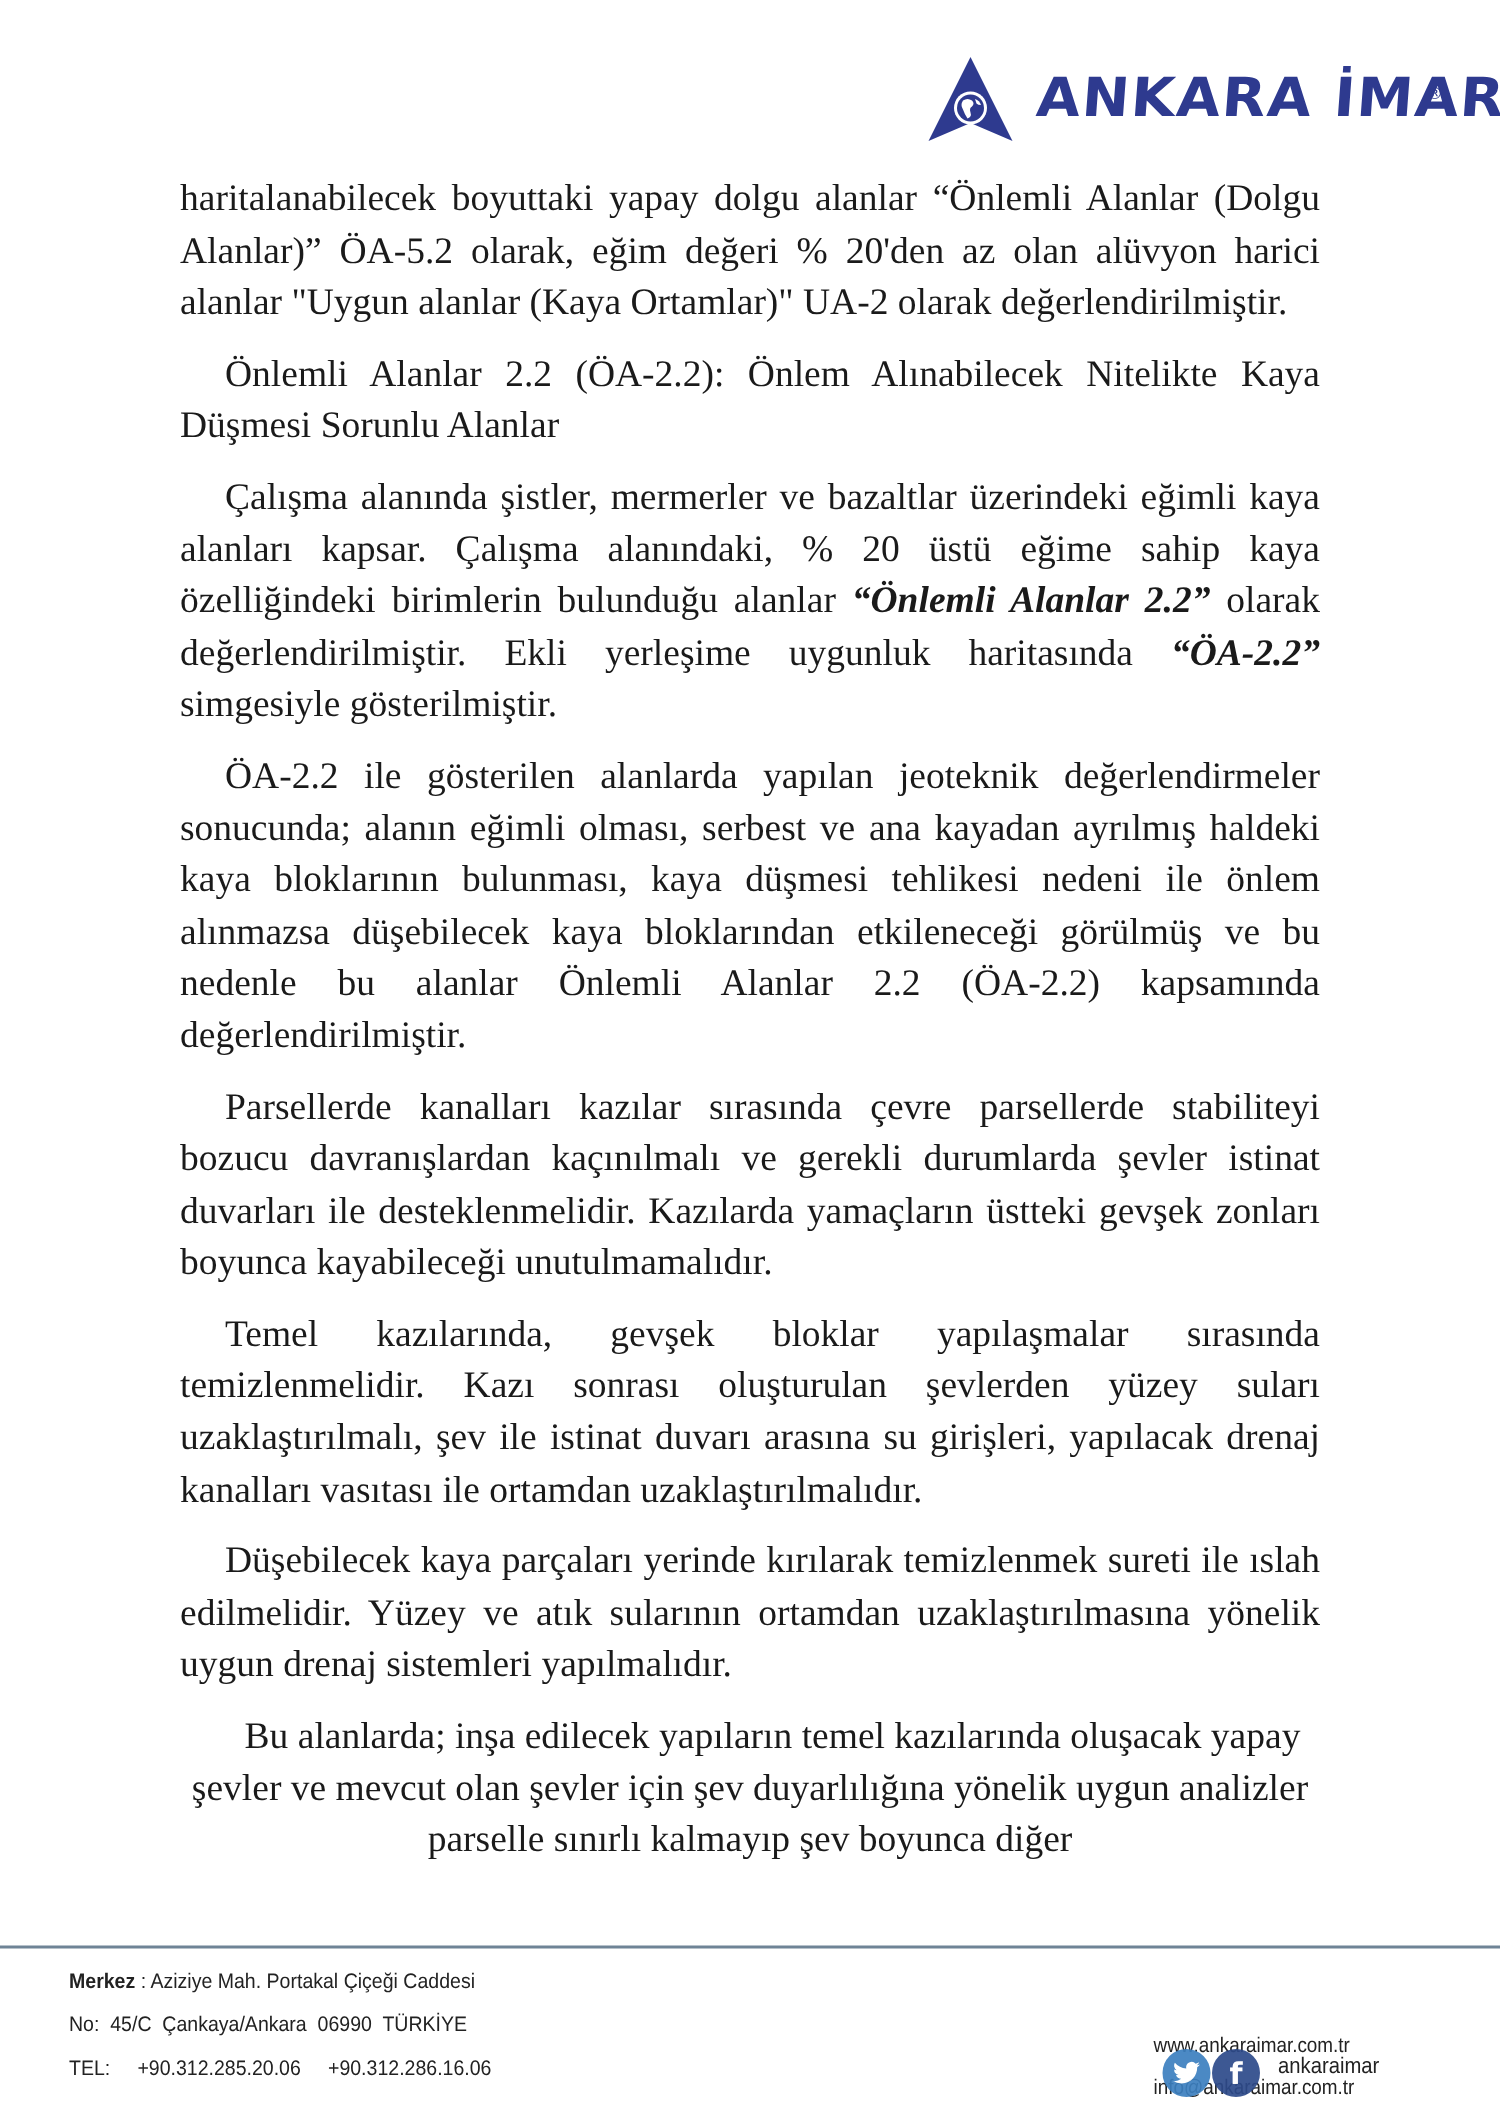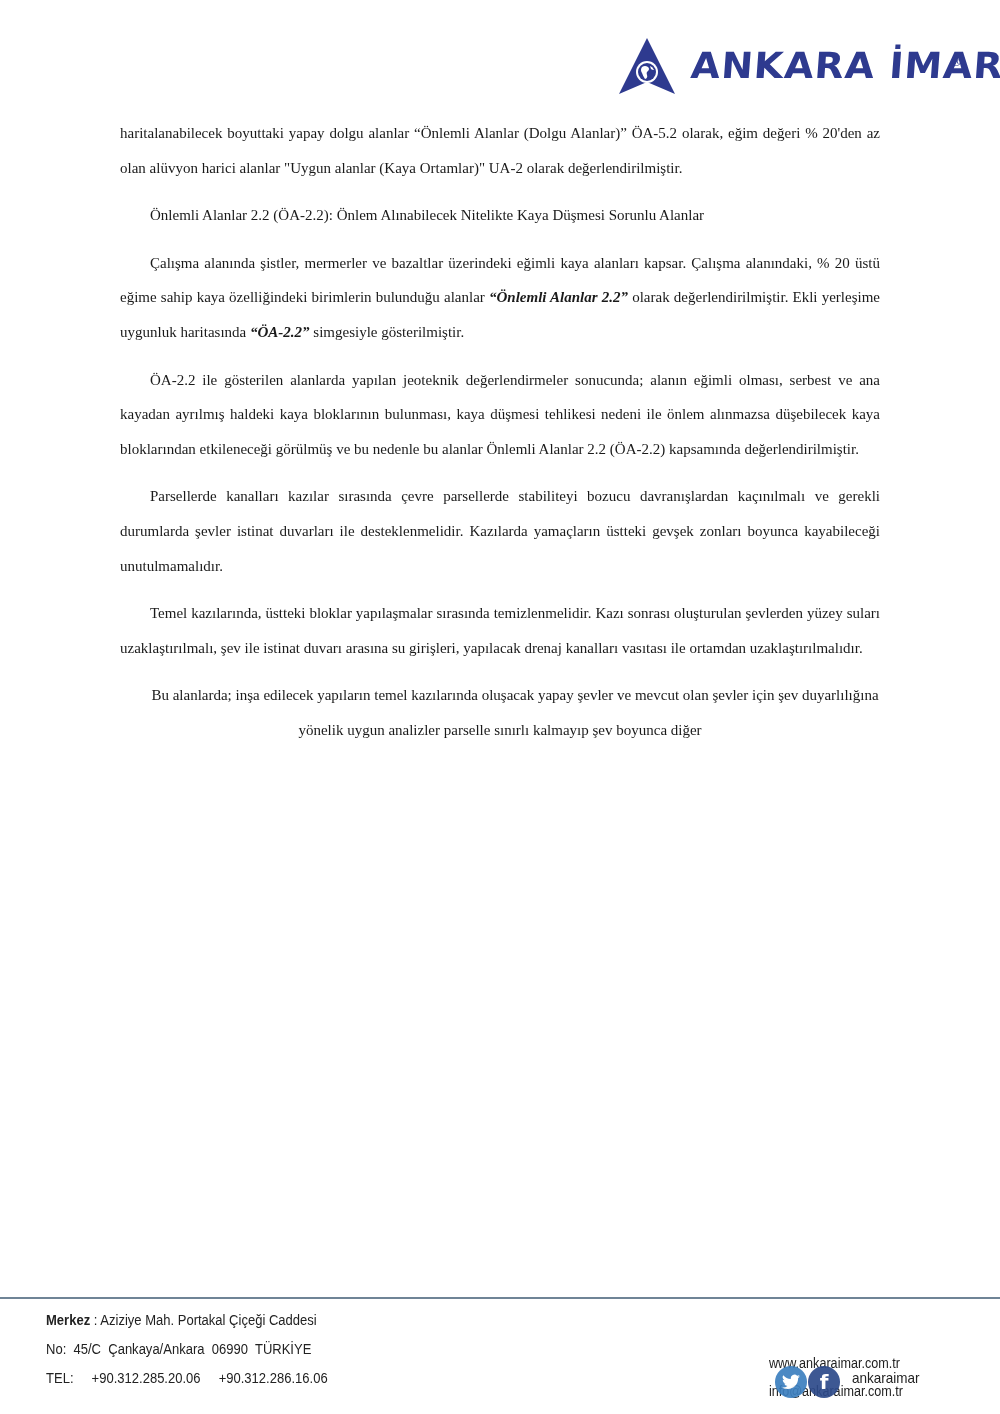--- a/index.html
+++ b/index.html
@@ -1,21 +1,21 @@
 <!DOCTYPE html>
 <html><head>
 <meta charset="utf-8">
 <style>
   html, body { margin: 0; padding: 0; background: #ffffff; }
   body { width: 1000px; height: 1414px; position: relative; overflow: hidden; color: #1a1a1a; }
   .logo { position: absolute; top: 36px; left: 617px; display: flex; align-items: center; }
   .logo-mark { width: 60px; height: 60px; }
   .logo-text { font-family: "DejaVu Sans", sans-serif; font-weight: bold; font-size: 36px; color: #2e3a8f; letter-spacing: 1px; margin-left: 14px; transform: scaleX(1.05) skewX(-4deg); transform-origin: left center; line-height: 1; }
   .logo-reg { font-family: "DejaVu Sans", sans-serif; font-size: 11px; color: #2e3a8f; position: absolute; top: 20px; left: 334px; }
-  .content { position: absolute; left: 120px; top: 116px; width: 760px; font-family: "Liberation Serif", serif; font-size: 15px; line-height: 34.6px; text-align: justify; }
+  .content { position: absolute; left: 120px; top: 116px; width: 760px; font-family: "Liberation Serif", serif; font-size: 25px; line-height: 34.6px; text-align: justify; }
   .content p { margin: 0 0 13px 0; }
   .indent { text-indent: 30px; }
   .heading { font-weight: normal; }
   .bi { font-weight: bold; font-style: italic; }
   .footer-line { position: absolute; top: 1297px; left: 0; width: 1000px; height: 2px; background: #6f8496; }
   .footer-left { position: absolute; left: 46px; top: 1306px; font-family: "Liberation Sans", sans-serif; font-size: 14px; line-height: 29px; color: #222; transform: scaleX(0.93); transform-origin: left top; }
   .footer-left .row { white-space: pre; }
   .footer-left b { font-weight: bold; }
   .footer-right { position: absolute; left: 769px; top: 1349px; font-family: "Liberation Sans", sans-serif; font-size: 14px; line-height: 28px; color: #222; transform: scaleX(0.9); transform-origin: left top; }
   .social { position: absolute; left: 775px; top: 1366px; display: flex; }
@@ -38,21 +38,22 @@
   <span class="logo-text">ANKARA İMAR</span>
   <span class="logo-reg">®</span>
 </div>
 
 <div class="content">
   <p>haritalanabilecek boyuttaki yapay dolgu alanlar “Önlemli Alanlar (Dolgu Alanlar)” ÖA-5.2 olarak, eğim değeri % 20'den az olan alüvyon harici alanlar "Uygun alanlar (Kaya Ortamlar)" UA-2 olarak değerlendirilmiştir.</p>
   <p class="indent heading">Önlemli Alanlar 2.2 (ÖA-2.2): Önlem Alınabilecek Nitelikte Kaya Düşmesi Sorunlu Alanlar</p>
   <p class="indent"><span>Çalışma alanında şistler, mermerler ve bazaltlar üzerindeki eğimli kaya alanları kapsar. Çalışma alanındaki, % 20 üstü eğime sahip kaya özelliğindeki birimlerin bulunduğu alanlar </span><span class="bi">“Önlemli Alanlar 2.2”</span><span> olarak değerlendirilmiştir. Ekli yerleşime uygunluk haritasında </span><span class="bi">“ÖA-2.2”</span><span> simgesiyle gösterilmiştir.</span></p>
   <p class="indent">ÖA-2.2 ile gösterilen alanlarda yapılan jeoteknik değerlendirmeler sonucunda; alanın eğimli olması, serbest ve ana kayadan ayrılmış haldeki kaya bloklarının bulunması, kaya düşmesi tehlikesi nedeni ile önlem alınmazsa düşebilecek kaya bloklarından etkileneceği görülmüş ve bu nedenle bu alanlar Önlemli Alanlar 2.2 (ÖA-2.2) kapsamında değerlendirilmiştir.</p>
   <p class="indent">Parsellerde kanalları kazılar sırasında çevre parsellerde stabiliteyi bozucu davranışlardan kaçınılmalı ve gerekli durumlarda şevler istinat duvarları ile desteklenmelidir. Kazılarda yamaçların üstteki gevşek zonları boyunca kayabileceği unutulmamalıdır.</p>
-  <p class="indent">Temel kazılarında, üstteki bloklar yapılaşmalar sırasında temizlenmelidir. Kazı sonrası oluşturulan şevlerden yüzey suları uzaklaştırılmalı, şev ile istinat duvarı arasına su girişleri, yapılacak drenaj kanalları vasıtası ile ortamdan uzaklaştırılmalıdır.</p>
+  <p class="indent">Temel kazılarında, gevşek bloklar yapılaşmalar sırasında temizlenmelidir. Kazı sonrası oluşturulan şevlerden yüzey suları uzaklaştırılmalı, şev ile istinat duvarı arasına su girişleri, yapılacak drenaj kanalları vasıtası ile ortamdan uzaklaştırılmalıdır.</p>
+  <p class="indent">Düşebilecek kaya parçaları yerinde kırılarak temizlenmek sureti ile ıslah edilmelidir. Yüzey ve atık sularının ortamdan uzaklaştırılmasına yönelik uygun drenaj sistemleri yapılmalıdır.</p>
   <p class="indent" style="text-align:center"><span>Bu alanlarda; inşa edilecek yapıların temel kazılarında oluşacak yapay şevler ve mevcut olan şevler için şev duyarlılığına yönelik uygun analizler parselle sınırlı kalmayıp şev boyunca diğer</span></p>
 </div>
 
 <div class="footer-line"></div>
 
 <div class="footer-left">
   <div class="row"><b>Merkez</b><span> : </span><span>Aziziye Mah. Portakal Çiçeği Caddesi</span></div>
   <div class="row">No:  45/C  Çankaya/Ankara  06990  TÜRKİYE</div>
   <div class="row"><span>TEL:</span><span>     </span><span>+90.312.285.20.06</span><span>     </span><span>+90.312.286.16.06</span></div>
 </div>

